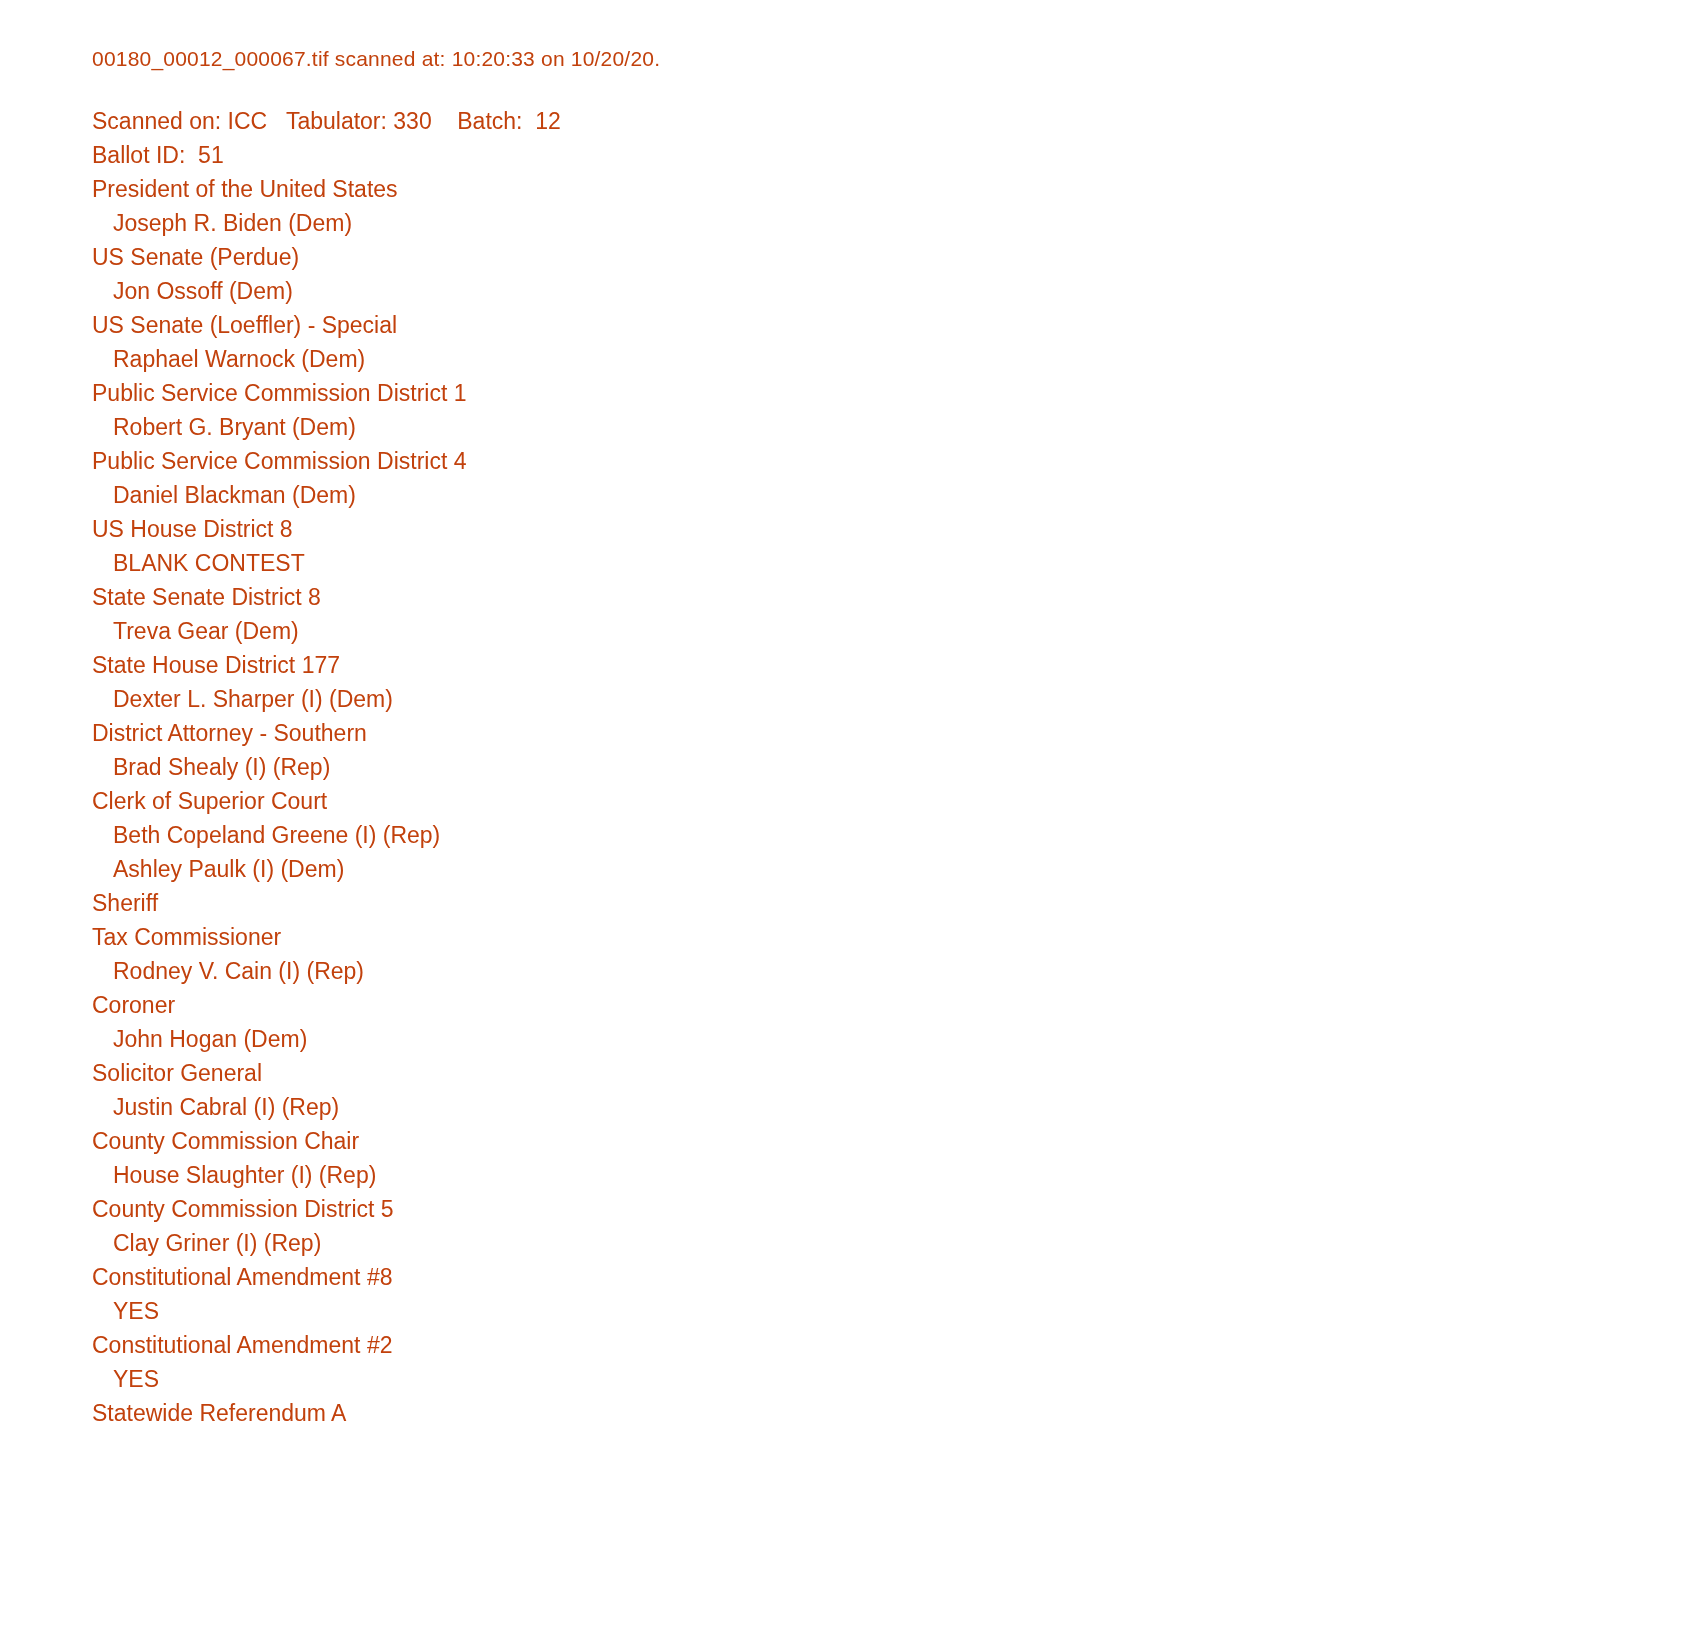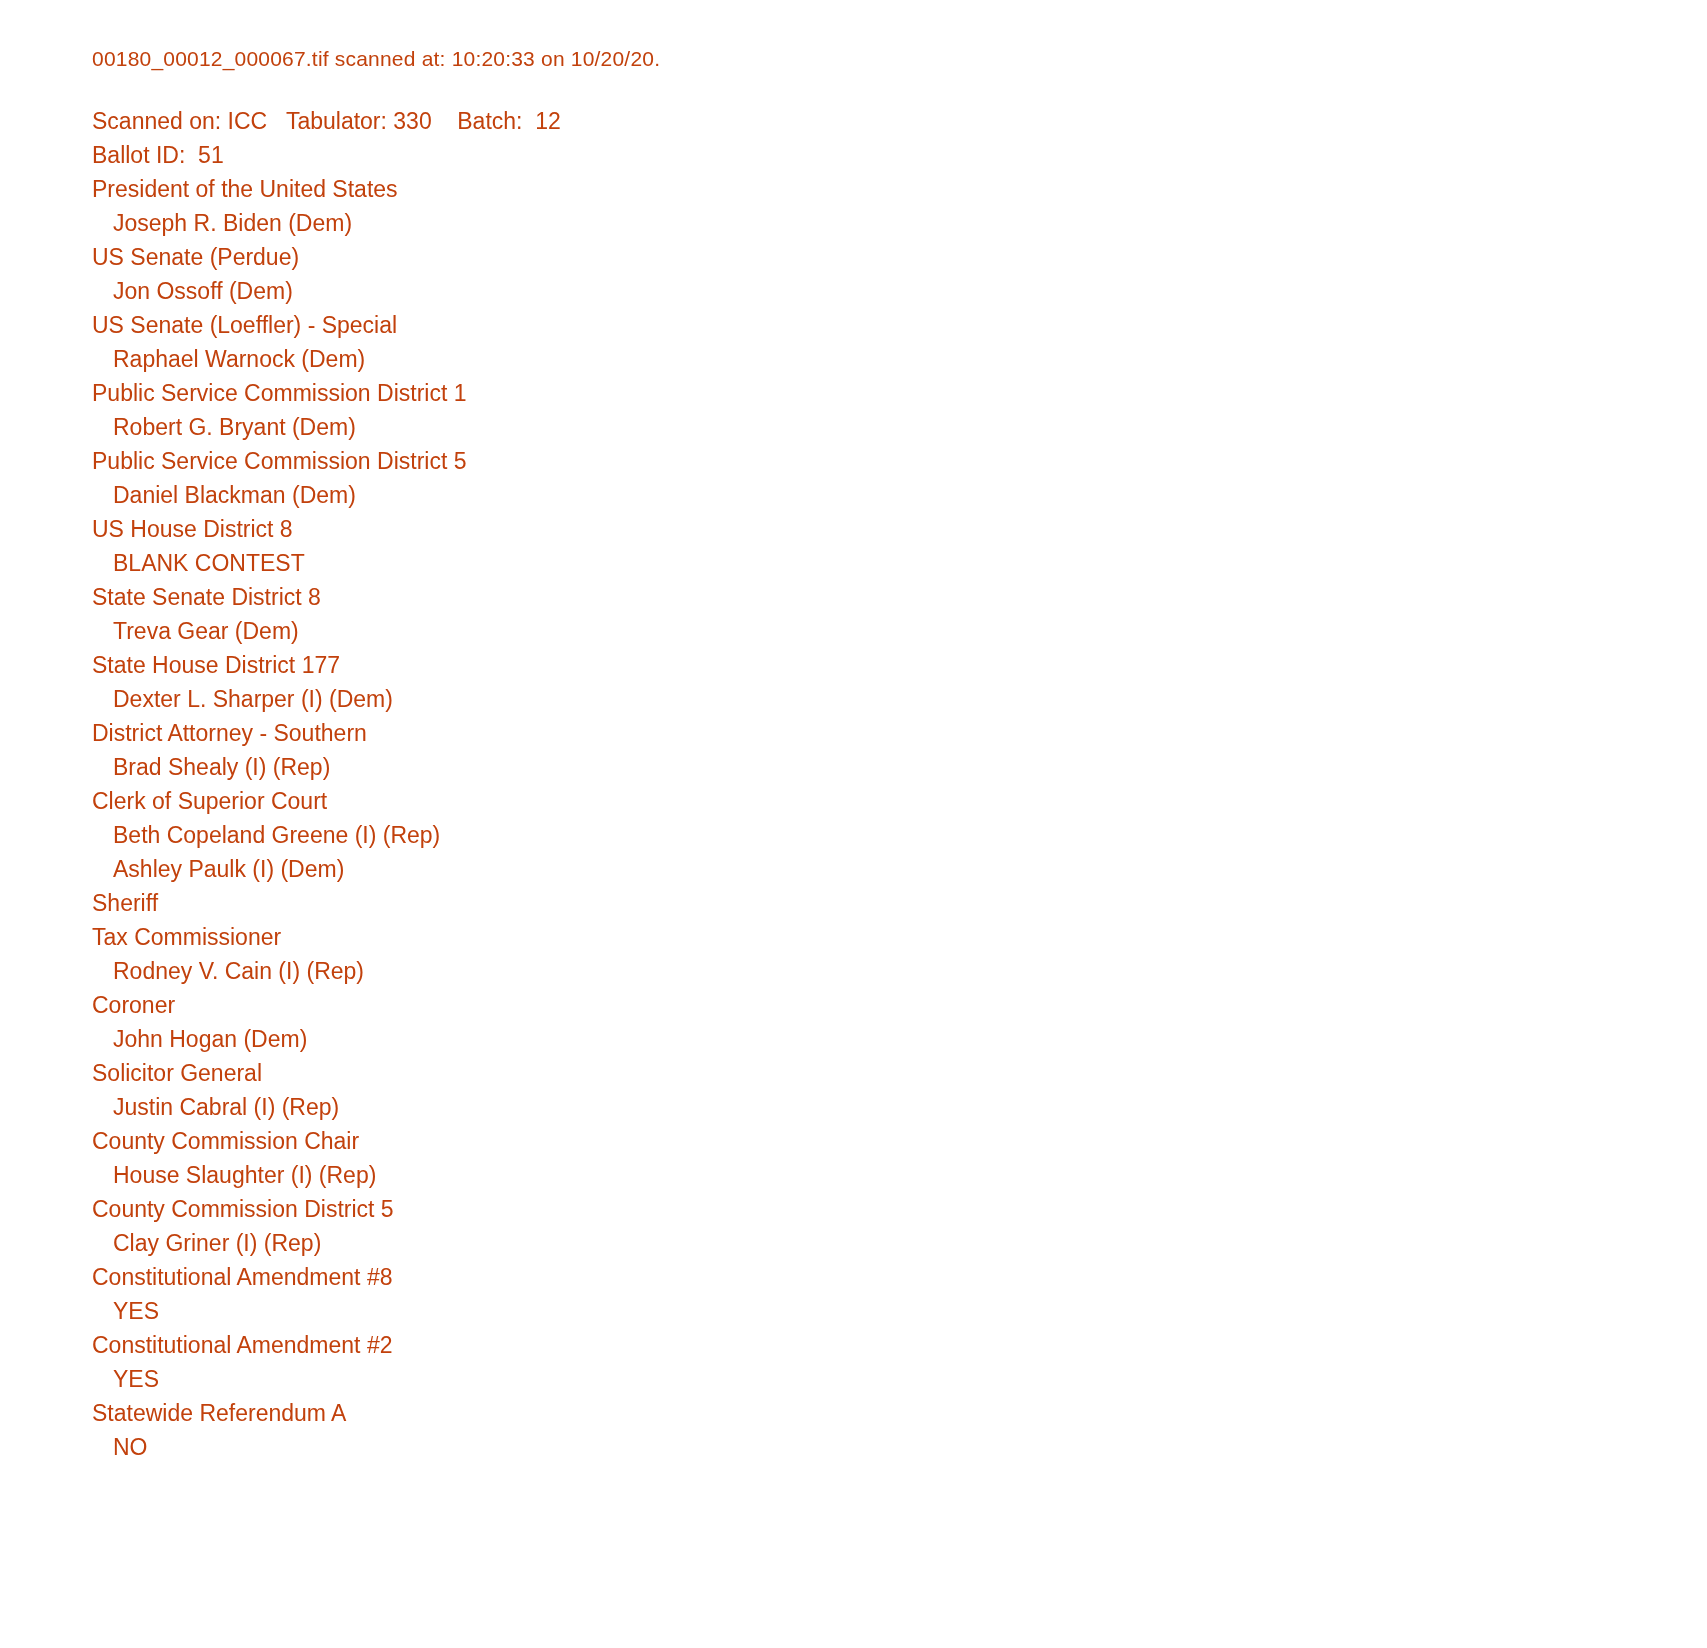--- a/index.html
+++ b/index.html
@@ -66,21 +66,21 @@
     </div>
     <div class="contest">
       <div class="line office">US Senate (Loeffler) - Special</div>
       <div class="line selection">Raphael Warnock (Dem)</div>
     </div>
     <div class="contest">
       <div class="line office">Public Service Commission District 1</div>
       <div class="line selection">Robert G. Bryant (Dem)</div>
     </div>
     <div class="contest">
-      <div class="line office">Public Service Commission District 5</div>
+      <div class="line office">Public Service Commission District 4</div>
       <div class="line selection">Daniel Blackman (Dem)</div>
     </div>
     <div class="contest">
       <div class="line office">US House District 8</div>
       <div class="line selection">BLANK CONTEST</div>
     </div>
     <div class="contest">
       <div class="line office">State Senate District 8</div>
       <div class="line selection">Treva Gear (Dem)</div>
     </div>
@@ -123,17 +123,16 @@
     <div class="contest">
       <div class="line office">Constitutional Amendment #8</div>
       <div class="line selection">YES</div>
     </div>
     <div class="contest">
       <div class="line office">Constitutional Amendment #2</div>
       <div class="line selection">YES</div>
     </div>
     <div class="contest">
       <div class="line office">Statewide Referendum A</div>
-      <div class="line selection">NO</div>
     </div>
 
   </div>
 </div>
 
 </body></html>

